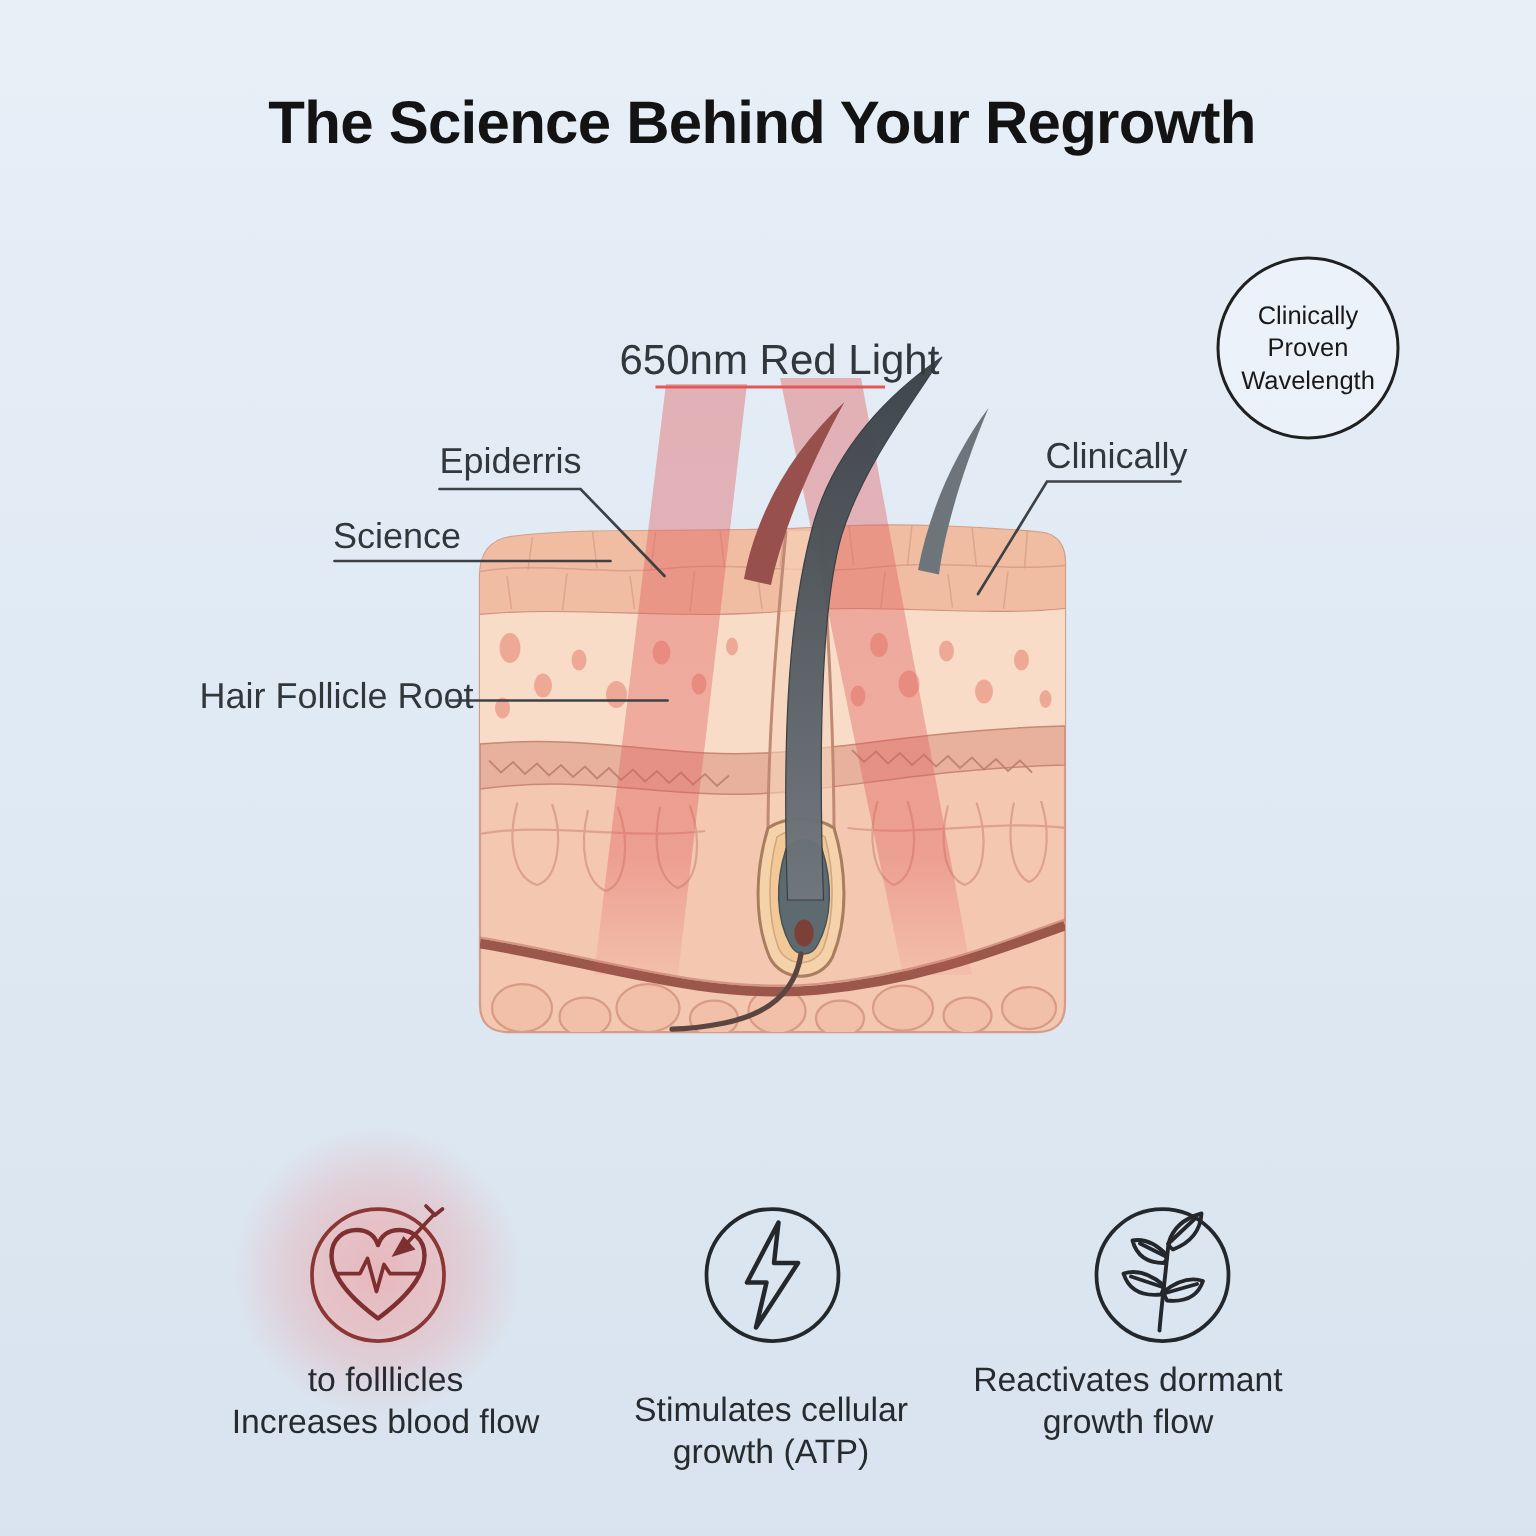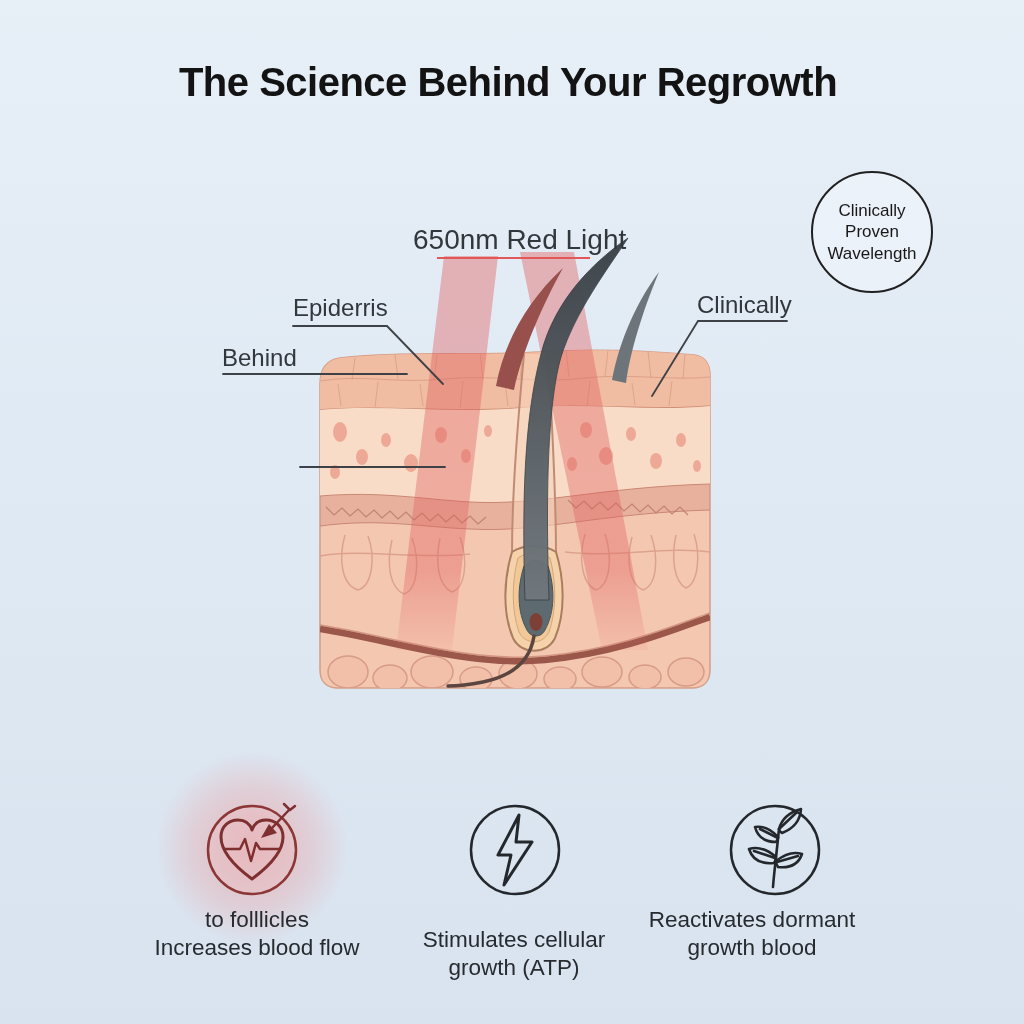--- a/index.html
+++ b/index.html
@@ -163,21 +163,22 @@
       <path d="M300,467 L445,467"></path>
       <path d="M787,321 L698,321 L652,396"></path>
     </g>
     <line x1="437" y1="258" x2="590" y2="258" stroke="#e25858" stroke-width="2"></line>
   </svg>
 
   <div id="title" class="abs">The Science Behind Your Regrowth</div>
 
   <div id="beam-label" class="abs diagram-label">650nm Red Light</div>
   <div id="label-epidermis-left" class="abs diagram-label">Epiderris</div>
-  <div id="label-dermis" class="abs diagram-label">Behind</div>
+  <div id="label-dermis" class="abs diagram-label">Science</div>
+  <div id="label-follicle" class="abs diagram-label">Hair Follicle Root</div>
   <div id="label-epidermis-right" class="abs diagram-label">Clinically</div>
 
   <div id="badge" class="abs">
     <span>Clinically</span>
     <span>Proven</span>
     <span>Wavelength</span>
   </div>
 
   <div class="abs benefit-glow"></div>
   <svg id="benefit-icon-0" class="abs benefit-icon" width="110" height="110" viewBox="0 0 110 110">
@@ -207,16 +208,16 @@
       <path d="M53,92 C54,78 56,64 59,34"></path>
       <path d="M59,34 Q63,19 81,14 Q80,31 62,38 Q59,36 59,34 Z"></path>
       <path d="M58,42 Q47,30 35,32 Q39,47 56,47 Q58,45 58,42 Z"></path>
       <path d="M56,62 Q42,50 29,54 Q34,70 54,68 Q56,65 56,62 Z"></path>
       <path d="M56,66 Q70,55 82,59 Q77,74 58,72 Q56,69 56,66 Z"></path>
       <path d="M59,34 L76,18 M58,43 L40,34 M55,63 L34,56 M57,67 L78,61"></path>
     </g>
   </svg>
   <div id="benefit-text-2" class="abs benefit-text">
     <div>Reactivates dormant</div>
-    <div>growth blood</div>
+    <div>growth flow</div>
   </div>
 
 </div>
 
 </body></html>

